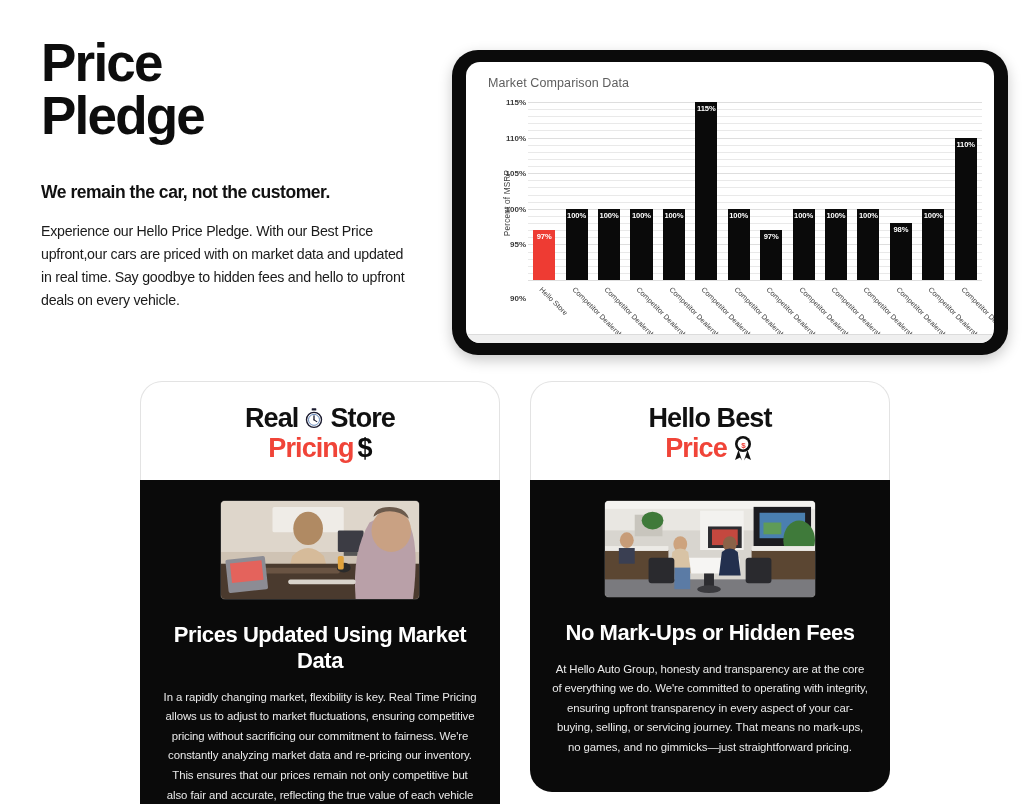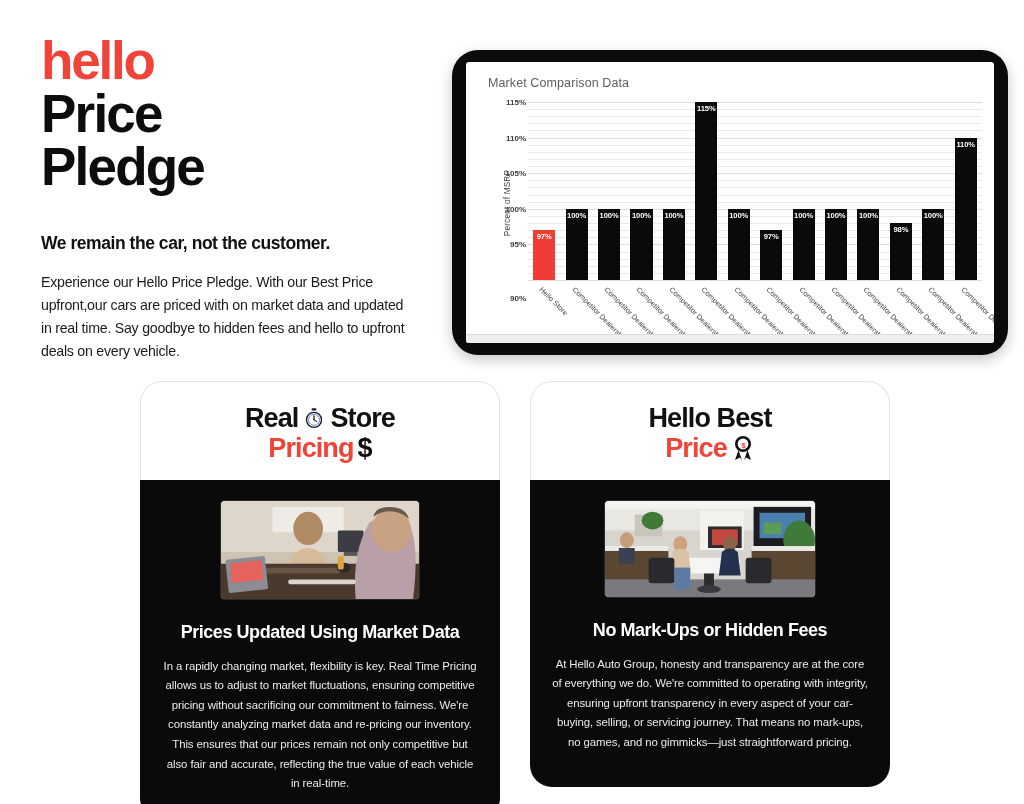--- a/index.html
+++ b/index.html
@@ -33,21 +33,21 @@
   
   #tablet {
     position: absolute; left: 452px; top: 50px;
     width: 556px; height: 305px;
     background: #0b0b0b; border-radius: 26px;
     padding: 12px 14px;
     box-shadow: 0 5px 14px rgba(0,0,0,0.22);
   }
   #screen {
     width: 100%; height: 100%; background: #ffffff;
-    border-radius: 3px; position: relative; overflow: hidden; padding-left: 20px;
+    border-radius: 14px; position: relative; overflow: hidden; padding-left: 20px;
   }
   #screen-footer {
     position: absolute; left: 0; right: 0; bottom: 0;
     height: 9px; background: #efefef;
     border-top: 1px solid #dcdcdc;
   }
   #chart-title {
     position: absolute; left: 22px; top: 14px;
     font-size: 12.5px; color: #5e5e5e; letter-spacing: 0.1px;
   }
@@ -121,37 +121,36 @@
     background: #0a0a0a; border-radius: 0 0 22px 22px;
     padding: 20px 22px 26px; color: #fff; text-align: center;
   }
   .photo {
     width: 200px; height: 100px; margin: 0 auto;
     border-radius: 5px; overflow: hidden; position: relative;
     border: 1px solid #2a2a2a;
   }
   .photo svg { display: block; width: 100%; height: 100%; }
   .card-title {
-    margin-top: 22px; font-size: 18px; font-weight: 700;
+    margin-top: 22px; font-size: 22px; font-weight: 700;
     letter-spacing: -0.45px; color: #fff;
   }
   .card-text {
     margin-top: 14px; font-size: 11.4px; line-height: 1.72;
     color: #eaeaea; letter-spacing: -0.1px;
   }
   #card-right .card-body { padding-bottom: 34px; }
   #card-right .photo { width: 212px; height: 98px; }
 </style>
 </head>
 <body>
 
 <div id="page">
 
   <div id="hero">
-    <div id="brand-word">hello</div>
     <div class="hero-line">Price</div>
     <div class="hero-line">Pledge</div>
     <div id="hero-sub">We remain the car, not the customer.</div>
     <div id="hero-body">Experience our Hello Price Pledge. With our Best Price upfront,our cars are priced with on market data and updated in real time. Say goodbye to hidden fees and hello to upfront deals on every vehicle.</div>
   </div>
 
   <div id="tablet">
     <div id="screen">
 
       <div id="chart-title">Market Comparison Data</div>

